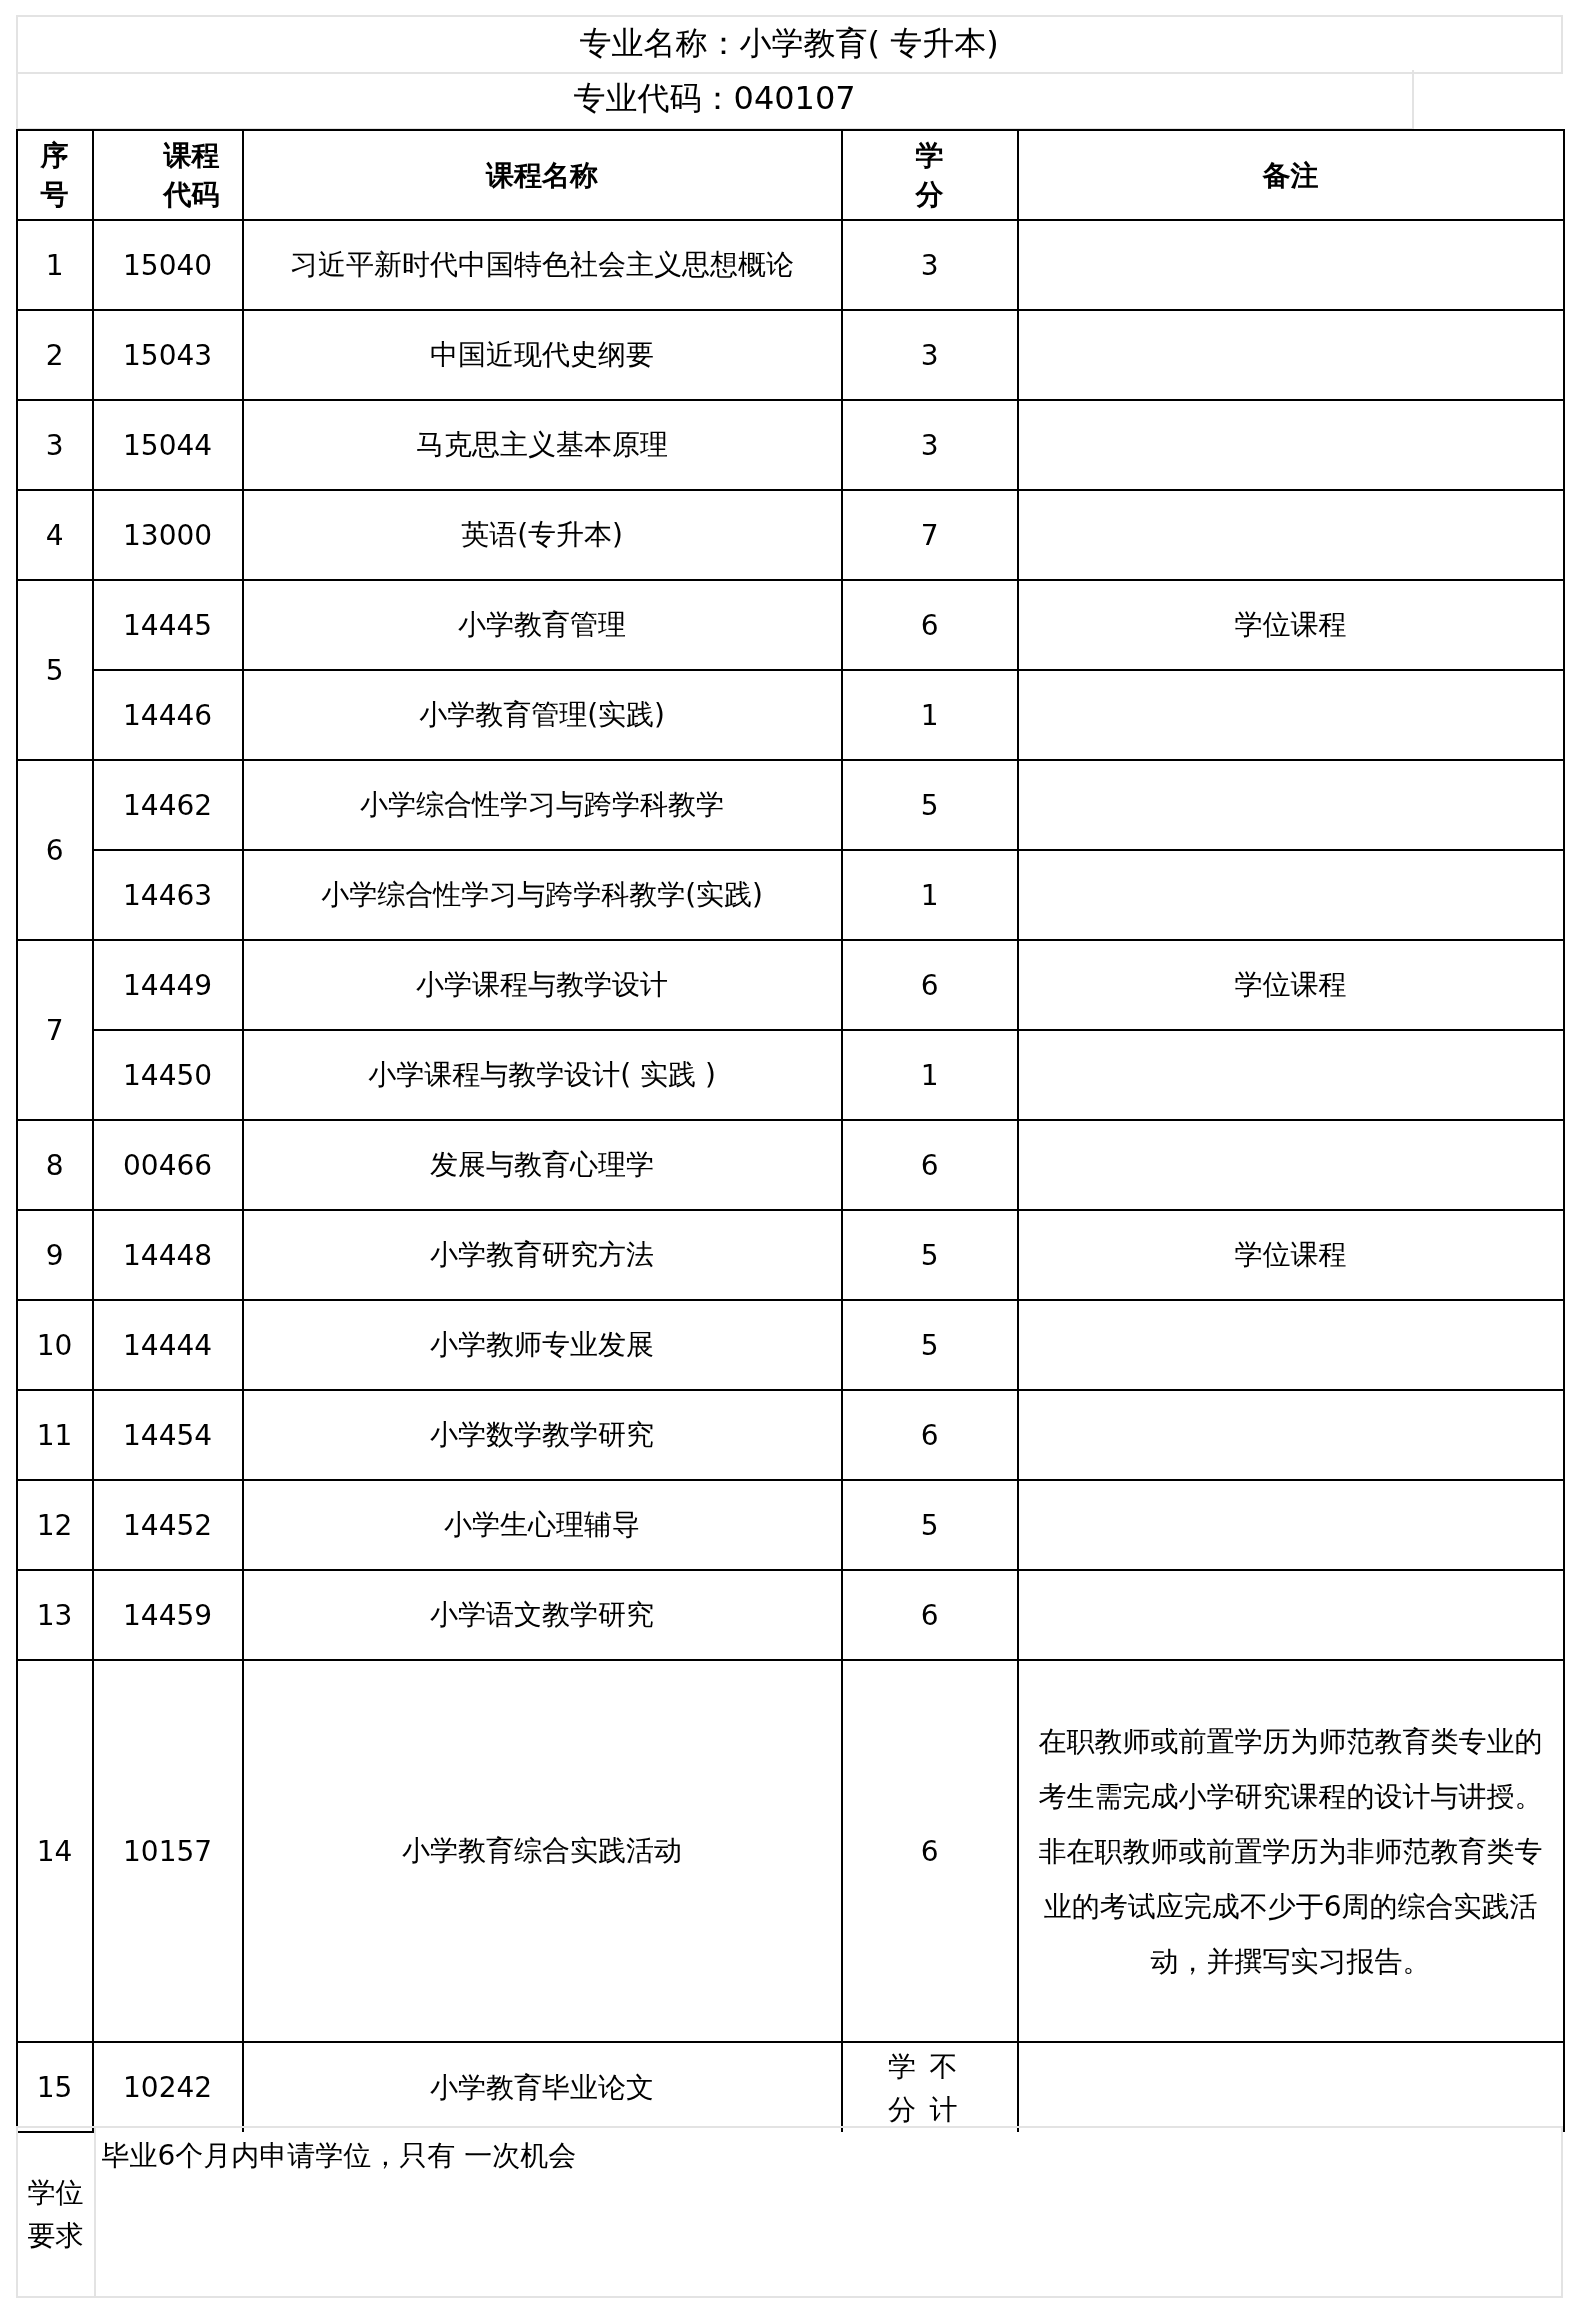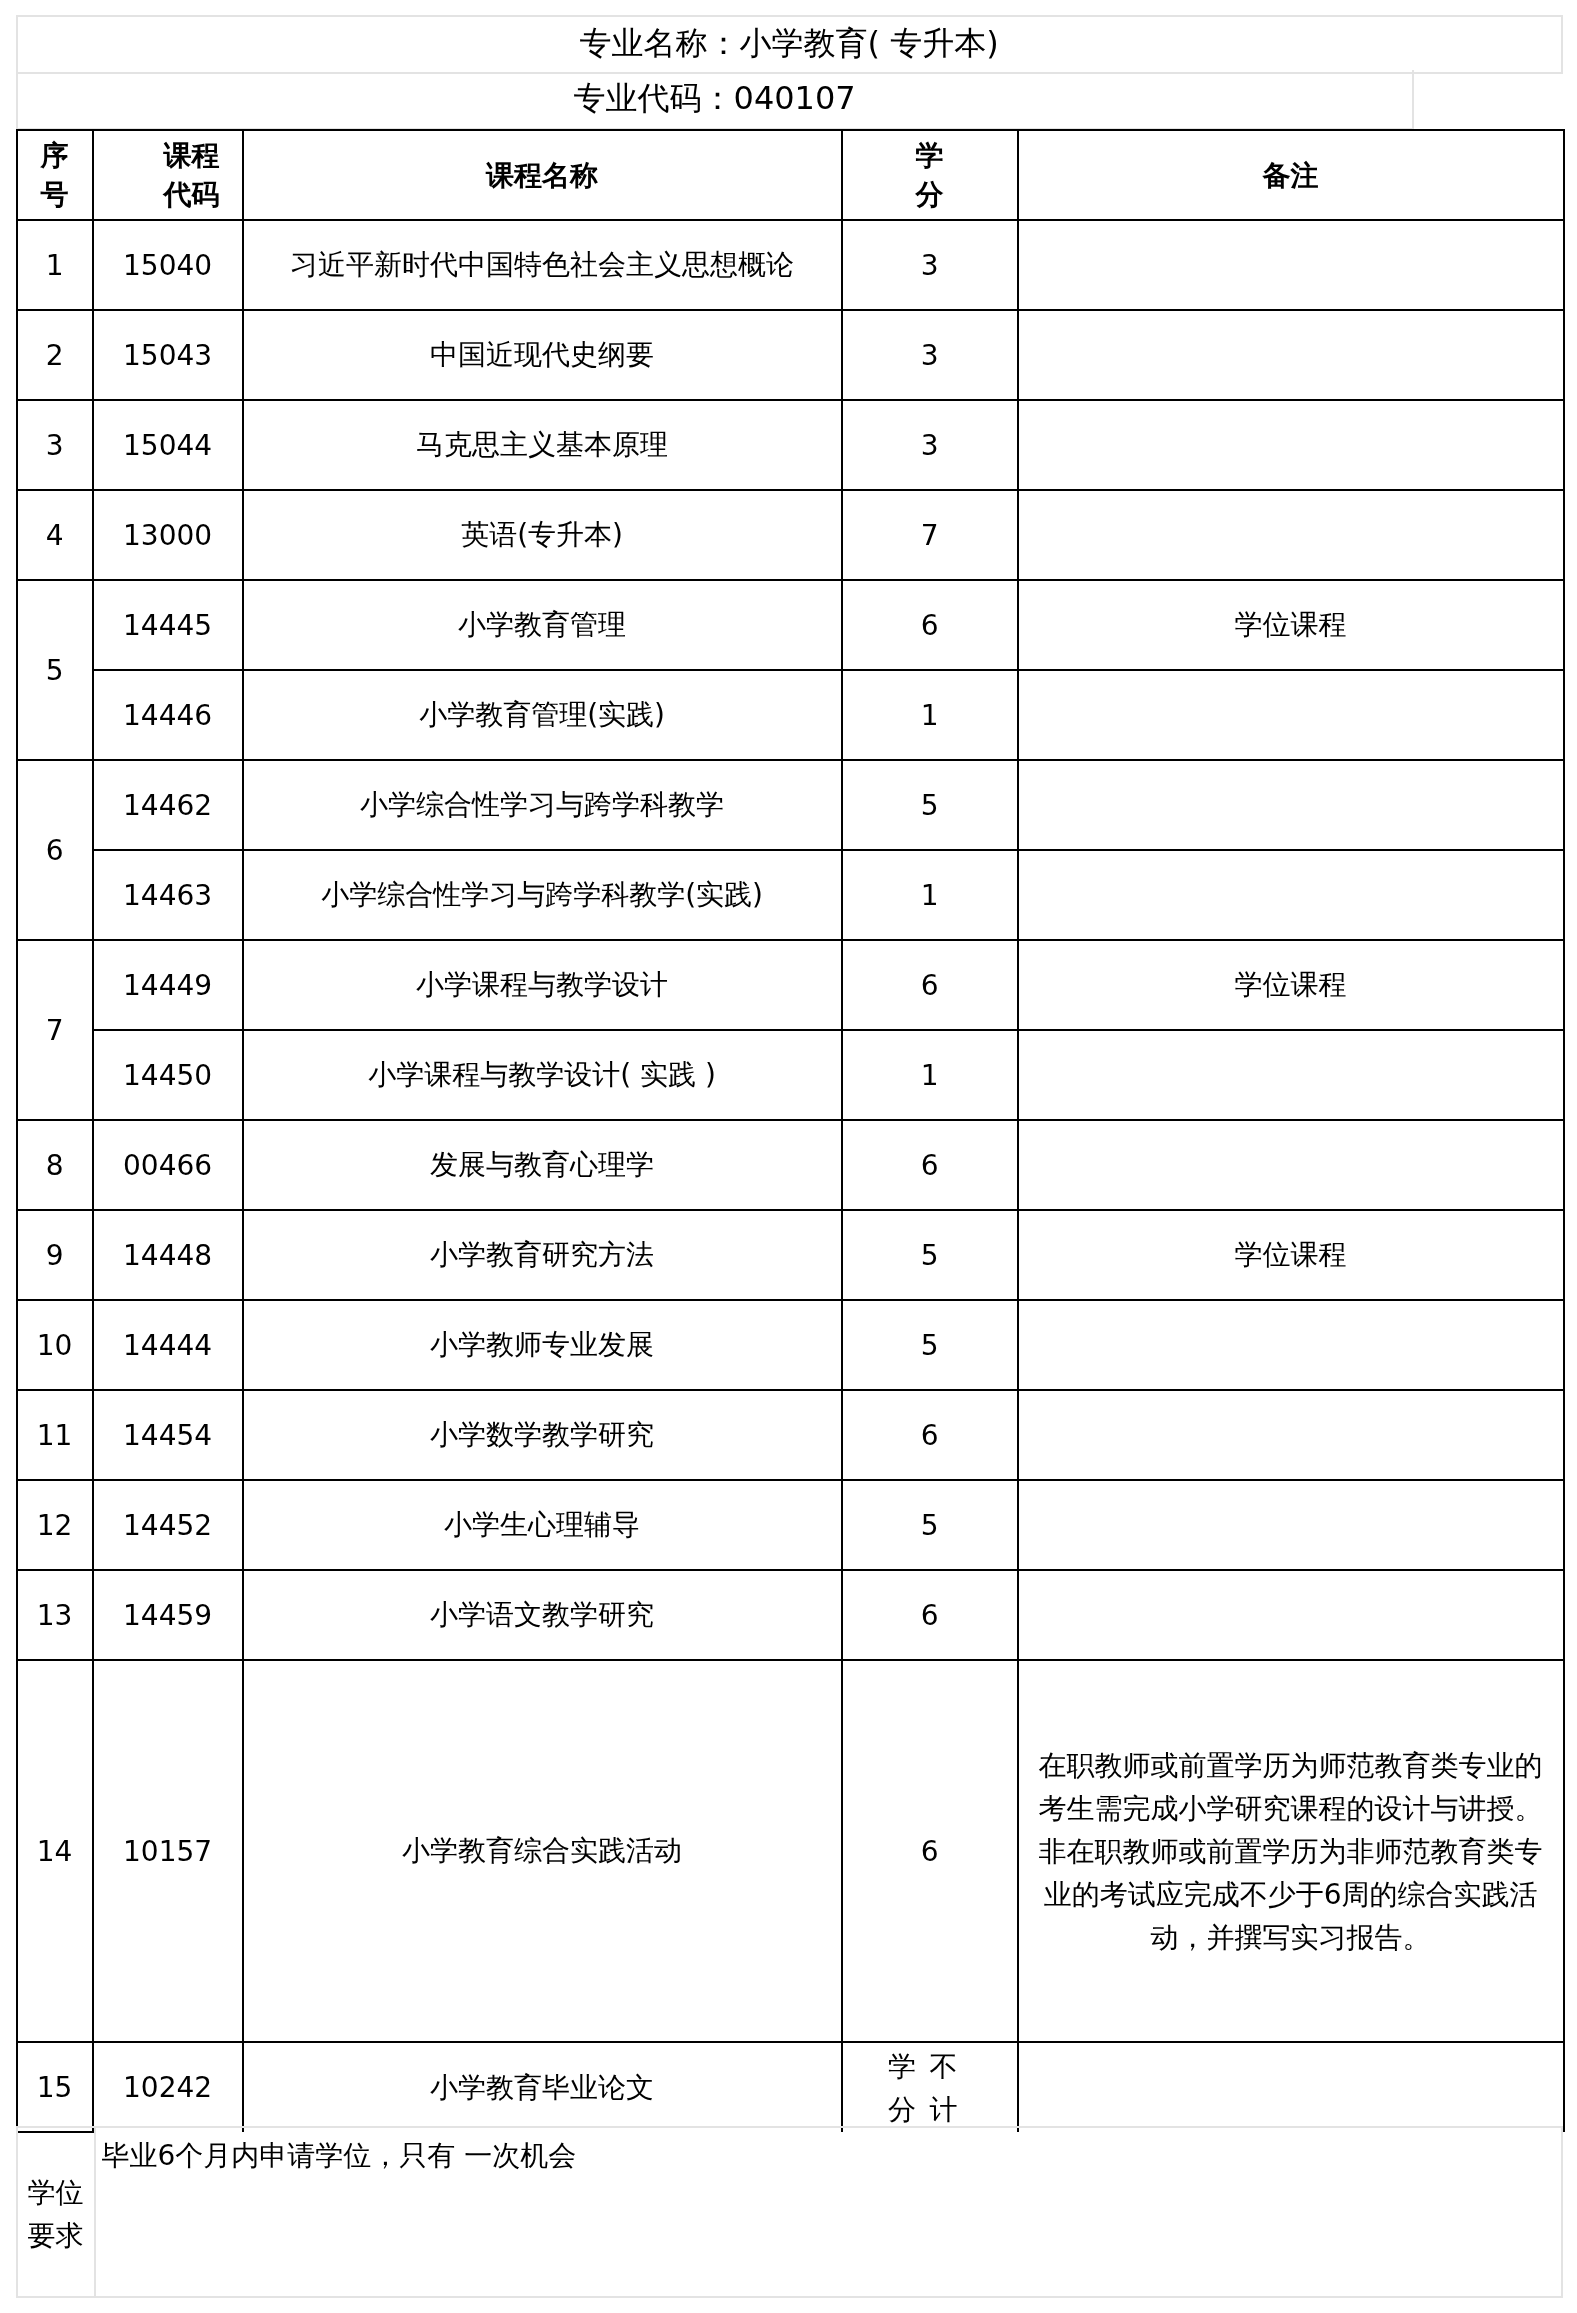--- a/index.html
+++ b/index.html
@@ -2,21 +2,21 @@
 <html><head>
 <meta charset="utf-8">
 <style>
   html, body { margin: 0; padding: 0; background: #ffffff; }
   body { width: 1578px; height: 2313px; position: relative; font-family: "DejaVu Sans", "Liberation Sans", sans-serif; color: #000; }
   .abs { position: absolute; box-sizing: border-box; }
   .gray-box { border: 2.9px solid #e3e3e3; display: flex; align-items: center; justify-content: center; font-size: 32px; }
   table.grid { position: absolute; left: 15.6px; top: 129px; border-collapse: collapse; table-layout: fixed; width: 1547px; }
   table.grid td, table.grid th { border: 2.9px solid #000; text-align: center; vertical-align: middle; font-size: 28px; padding: 0; font-weight: normal; }
   table.grid th { font-weight: bold; font-size: 28px; line-height: 39px; }
-  .note-long { font-size: 27px; line-height: 43px; padding: 0 9.8px !important; }
+  .note-long { font-size: 27px; line-height: 55px; padding: 0 9.8px !important; }
   .credit-split { line-height: 43px; letter-spacing: 13.7px; }
   .footer { left: 15.6px; top: 2126px; width: 1547px; height: 172px; border: 2.9px solid #e3e3e3; border-top: 2.9px solid #e3e3e3; display: flex; }
   .footer-label { width: 76px; border-right: 2.9px solid #e3e3e3; display: flex; align-items: center; justify-content: center; font-size: 28px; line-height: 43px; text-align: center; padding-top: 4px; }
   .footer-body { flex: 1; padding: 5.9px 0 0 5.9px; font-size: 28px; line-height: 43px; }
 </style>
 </head>
 <body>
 
 <div class="abs gray-box" style="left:15.6px; top:14.6px; width:1547px; height:59px;">
   <span>专业名称：小学教育( 专升本)</span>

